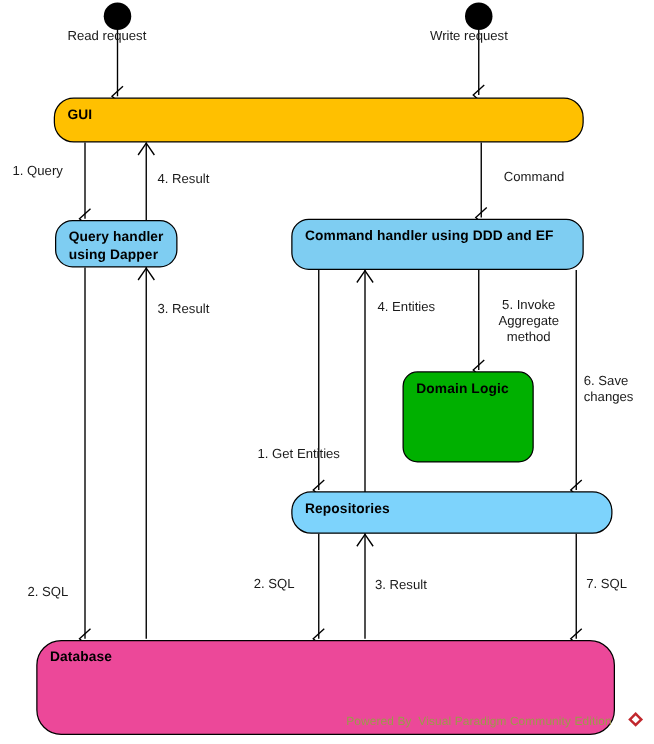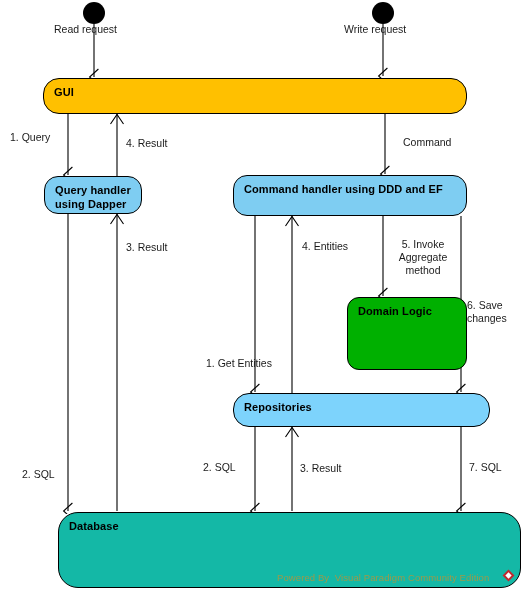--- a/index.html
+++ b/index.html
@@ -37,21 +37,21 @@
   }
   .node .node-label {
     display: block;
     white-space: pre-line;
   }
   .node-gui      { background: #ffc000; border-radius: 16px; }
   .node-query    { background: #7ecdf2; border-radius: 14px; }
   .node-command  { background: #7ecdf2; border-radius: 14px; }
   .node-domain   { background: #00b000; border-radius: 12px; }
   .node-repo     { background: #7dd3fc; border-radius: 16px; }
-  .node-db       { background: #14b8a6; border-radius: 20px; margin-left: 29px; }
+  .node-db       { background: #ec4899; border-radius: 20px; }
 
   .edge-label {
     position: absolute;
     font-size: 10.5px;
     line-height: 13px;
     color: #1a1a1a;
     font-weight: normal;
     white-space: pre-line;
     font-family: "Liberation Sans", sans-serif;
   }
@@ -126,21 +126,21 @@
   </div>
 
   <div class="node node-gui" style="left:43px; top:78px; width:424px; height:36px;">
     <span class="node-label">GUI</span>
   </div>
 
   <div class="node node-command" style="left:233px; top:175px; width:234px; height:41px;">
     <span class="node-label">Command handler using DDD and EF</span>
   </div>
 
-  <div class="node node-domain" style="left:347px; top:297px; width:120px; height:73px;">
+  <div class="node node-domain" style="left:322px; top:297px; width:105px; height:73px;">
     <span class="node-label">Domain Logic</span>
   </div>
 
   <div class="node node-repo" style="left:233px; top:393px; width:257px; height:34px;">
     <span class="node-label">Repositories</span>
   </div>
 
   <div class="node node-db" style="left:29px; top:512px; width:463px; height:76px;">
     <span class="node-label">Database</span>
   </div>

